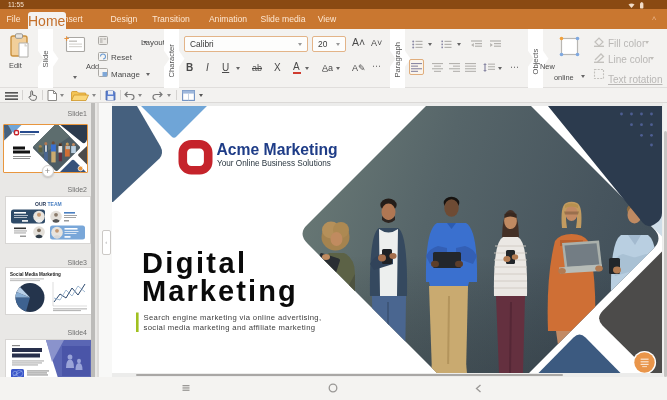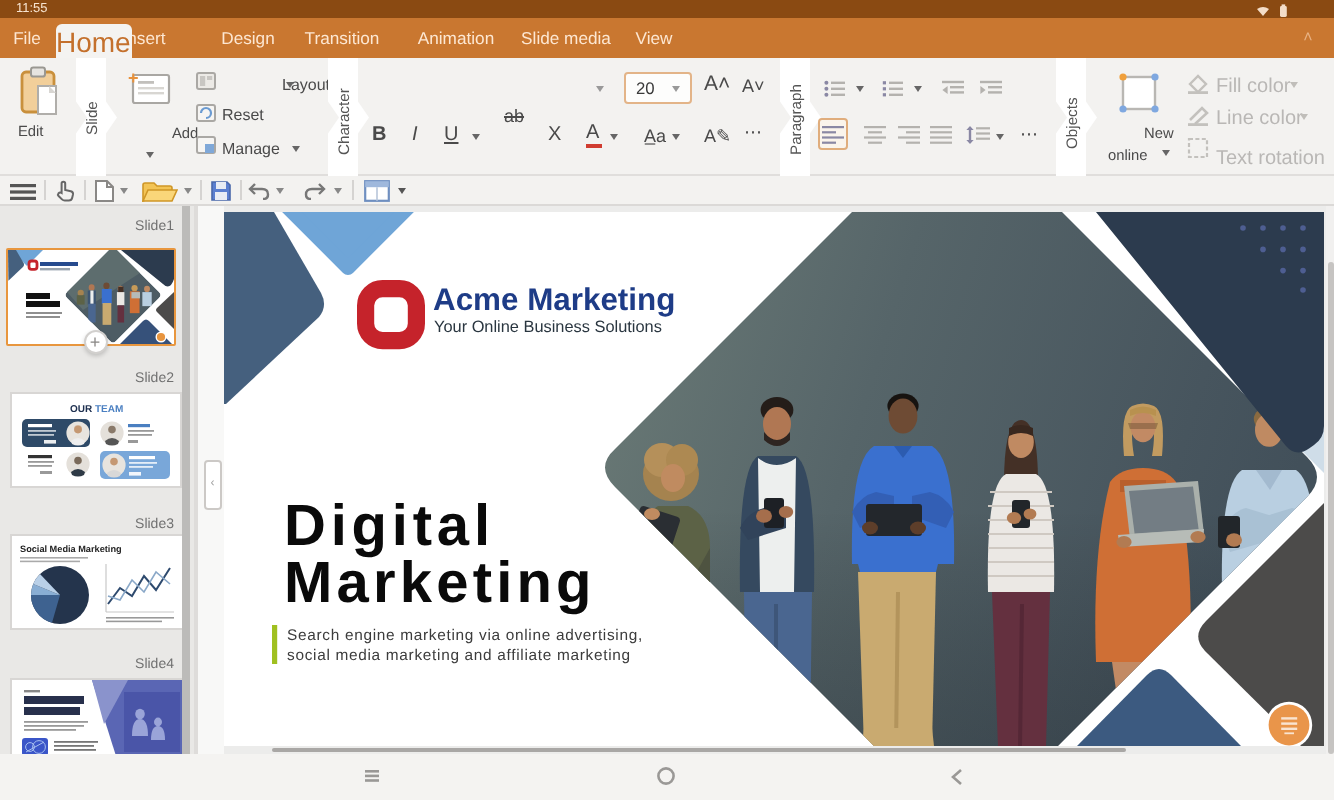--- a/index.html
+++ b/index.html
@@ -94,31 +94,32 @@
     <rect x="4.5" y="4" width="4.5" height="4.5" fill="#7fa8d8"></rect>
   </svg>
   <div class="rlab" style="left:111px;top:41px;font-size:8px;">Manage</div>
   <div class="arr" style="left:146px;top:44px;"></div>
 
   <svg class="abs" style="left:164px;top:0;" width="21" height="59.5" viewBox="0 0 21 59.5">
     <path d="M0 0 H15 V21.7 L20.5 29.7 L15 37.7 V59.5 H0 V37.7 L5.5 29.7 L0 21.7 Z" fill="#fff"></path>
     <text x="-48.5" y="10.3" transform="rotate(-90)" font-size="7.6" fill="#555" font-family="Liberation Sans">Character</text>
   </svg>
 
+  <div class="abs" style="left:184px;top:7px;width:124px;height:16px;background:#fdfdfc;border:1px solid #e3b488;border-radius:2px;box-sizing:border-box;font-size:8.4px;color:#3a3a3a;line-height:14.5px;padding-left:5px;">Calibri</div>
   <div class="arr" style="left:298px;top:14px;border-top-color:#999;"></div>
   <div class="abs" style="left:312px;top:7px;width:34px;height:16px;background:#fdfdfc;border:1px solid #e3b488;border-radius:2px;box-sizing:border-box;font-size:8.4px;color:#3a3a3a;line-height:14.5px;padding-left:5px;">20</div>
   <div class="arr" style="left:336px;top:14px;border-top-color:#999;"></div>
   <div class="abs" style="left:352px;top:7px;font-size:10.5px;color:#4a4a4a;">A˄</div>
   <div class="abs" style="left:371px;top:9px;font-size:9px;color:#4a4a4a;">A˅</div>
 
   <div class="abs" style="left:186px;top:33px;font-size:10px;font-weight:bold;color:#4a4a4a;">B</div>
   <div class="abs" style="left:206px;top:33px;font-size:10px;font-style:italic;color:#4a4a4a;">I</div>
   <div class="abs" style="left:222px;top:33px;font-size:10px;color:#4a4a4a;text-decoration:underline;">U</div>
   <div class="arr" style="left:236px;top:38.5px;"></div>
-  <div class="abs" style="left:252px;top:24px;font-size:9px;color:#4a4a4a;text-decoration:line-through;">ab</div>
+  <div class="abs" style="left:252px;top:34px;font-size:9px;color:#4a4a4a;text-decoration:line-through;">ab</div>
   <div class="abs" style="left:274px;top:33px;font-size:10px;color:#4a4a4a;">X</div>
   <div class="abs" style="left:293px;top:32px;font-size:10px;color:#4a4a4a;">A</div>
   <div class="abs" style="left:292.5px;top:43.5px;width:8px;height:2.2px;background:#d03c30;"></div>
   <div class="arr" style="left:305px;top:38.5px;"></div>
   <div class="abs" style="left:322px;top:34px;font-size:9px;color:#4a4a4a;">A̲a</div>
   <div class="arr" style="left:336px;top:38.5px;"></div>
   <div class="abs" style="left:352px;top:34px;font-size:9px;color:#4a4a4a;">A✎</div>
   <div class="abs" style="left:372px;top:32px;font-size:9px;color:#4a4a4a;letter-spacing:0.5px;">⋯</div>
 
   <svg class="abs" style="left:390px;top:0;" width="21" height="59.5" viewBox="0 0 21 59.5">
@@ -221,40 +222,40 @@
     <text x="-45.5" y="10.3" transform="rotate(-90)" font-size="7.6" fill="#555" font-family="Liberation Sans">Objects</text>
   </svg>
 
   <svg class="abs" style="left:558px;top:6px;" width="23" height="23" viewBox="0 0 23 23">
     <rect x="3.5" y="3.5" width="16" height="16" fill="#fff" stroke="#b9b7b3" stroke-width="1.2"></rect>
     <circle cx="3.5" cy="3.5" r="1.8" fill="#f0a03c"></circle>
       <circle cx="19.5" cy="3.5" r="1.8" fill="#7fa8e0"></circle>
     <circle cx="3.5" cy="19.5" r="1.8" fill="#7fa8e0"></circle>
       <circle cx="19.5" cy="19.5" r="1.8" fill="#7fa8e0"></circle>
   </svg>
-  <div class="rlab" style="left:572px;top:33px;">New</div>
+  <div class="rlab" style="left:540px;top:33px;">New</div>
   <div class="rlab" style="left:554px;top:44px;">online</div>
   <div class="arr" style="left:581px;top:46.5px;"></div>
 
   <svg class="abs" style="left:593px;top:8px;" width="12" height="10" viewBox="0 0 12 10">
     <path d="M2 5 L6 1 L10 5 L6 9 Z" fill="none" stroke="#c3c1bd" stroke-width="1.2"></path>
       <rect x="1" y="8.6" width="10" height="1.4" fill="#c3c1bd"></rect>
   </svg>
   <div class="glab" style="left:608px;top:9px;">Fill color</div>
   <div class="arr garr" style="left:645px;top:12.5px;"></div>
   <svg class="abs" style="left:593px;top:24px;" width="12" height="10" viewBox="0 0 12 10">
     <path d="M2 7 L8 1 L10.5 3.5 L4.5 9" fill="none" stroke="#c3c1bd" stroke-width="1.3"></path>
       <rect x="1" y="8.6" width="10" height="1.4" fill="#c3c1bd"></rect>
   </svg>
   <div class="glab" style="left:608px;top:25px;">Line color</div>
   <div class="arr garr" style="left:650px;top:28.5px;"></div>
   <svg class="abs" style="left:593px;top:40px;" width="12" height="10" viewBox="0 0 12 10">
     <rect x="1.5" y="0.5" width="9" height="9" fill="none" stroke="#c3c1bd" stroke-width="1.1" stroke-dasharray="2 1.2"></rect>
   </svg>
-  <div class="glab" style="left:608px;top:45px;">Text rotation</div>
+  <div class="glab" style="left:608px;top:45px;text-decoration:underline;">Text rotation</div>
 </div>
 <div class="abs" id="qat">
   <svg class="abs" style="left:5px;top:3.5px;" width="13" height="8" viewBox="0 0 13 8">
     <g fill="#555">
         <rect width="13" height="1.6"></rect>
         <rect y="3.2" width="13" height="1.6"></rect>
         <rect y="6.4" width="13" height="1.6"></rect>
       </g>
   </svg>
   <div class="sep" style="left:22px;"></div>

